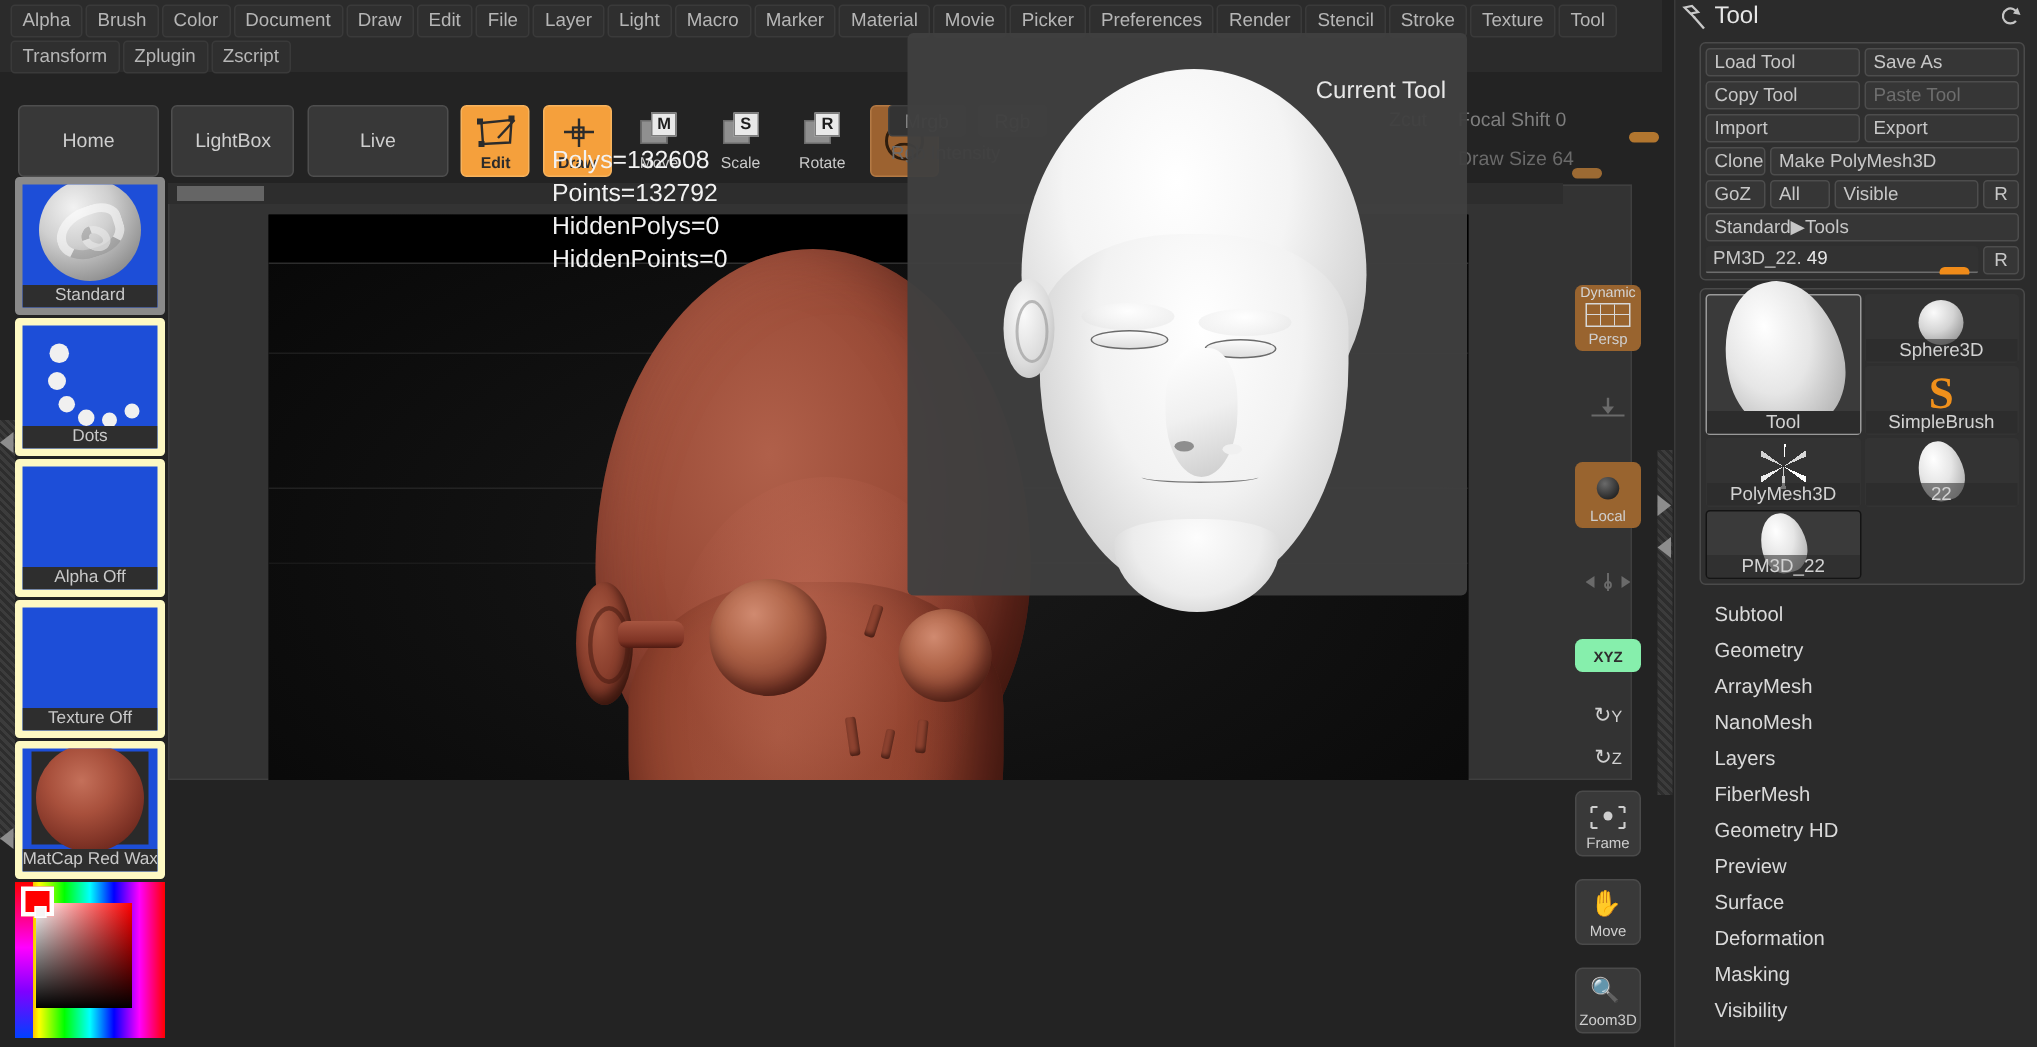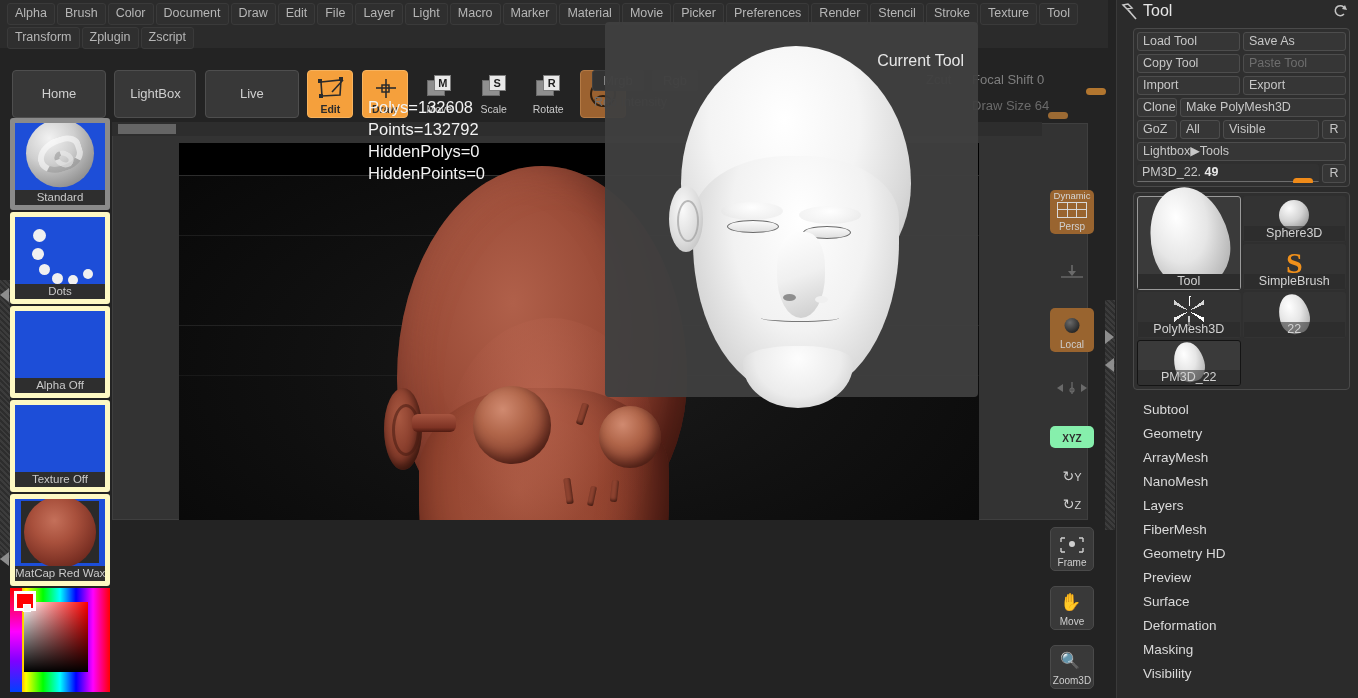--- a/index.html
+++ b/index.html
@@ -429,21 +429,21 @@
     background: #323232; font-size: 12.5px; color: #c7c7c7;
     padding-left: 5px; line-height: 17px; overflow: hidden;
   }
   .rp-slider .bar {
     position: absolute; left: 0; right: 0; bottom: 1px; height: 1px; background: #6d6d6d;
   }
   .rp-slider .knob {
     position: absolute; right: 6px; bottom: -2px; width: 20px; height: 7px;
     background: #f08b19; border-radius: 4px;
   }
-  .rp-slider b { font-weight: bold; color: #e8e8e8; }
+  .rp-slider b { font-weight: normal; color: #e8e8e8; }
 
   
   .tgrid {
     margin: 5px 8px 0 16px; border: 1px solid #4a4a4a; border-radius: 4px;
     background: #2f2f2f; padding: 3px;
     display: grid; grid-template-columns: 1fr 1fr; gap: 2px;
   }
   .tcell {
     position: relative; height: 46px; border: 1px solid transparent;
     border-radius: 3px; background: #333; cursor: default;
@@ -793,21 +793,21 @@
         <div class="rp-btn narrow">Clone</div>
         <div class="rp-btn wide2">Make PolyMesh3D</div>
       </div>
       <div class="rp-row">
         <div class="rp-btn narrow">GoZ</div>
         <div class="rp-btn narrow">All</div>
         <div class="rp-btn">Visible</div>
         <div class="rp-btn r">R</div>
       </div>
       <div class="rp-row">
-        <div class="rp-btn">Lightbox▶Tools</div>
+        <div class="rp-btn">Standard▶Tools</div>
       </div>
       <div class="rp-row">
         <div class="rp-slider">
           <span>PM3D_22.</span>
           <b>49</b>
           <div class="bar"></div>
           <div class="knob"></div>
         </div>
         <div class="rp-btn r">R</div>
       </div>

